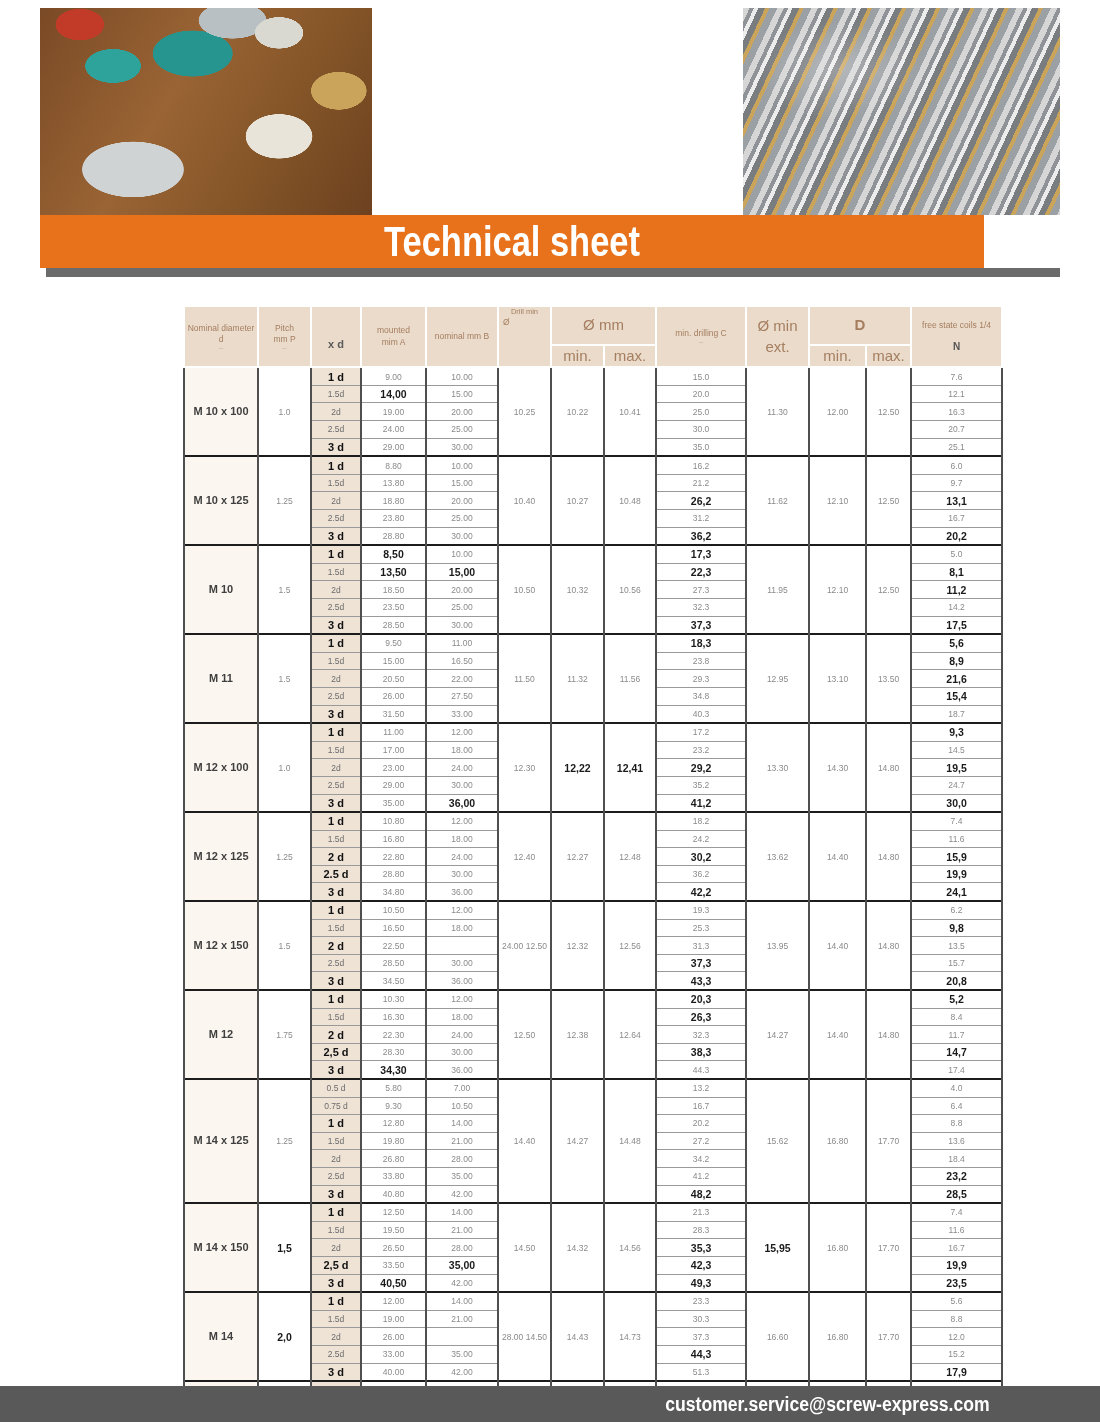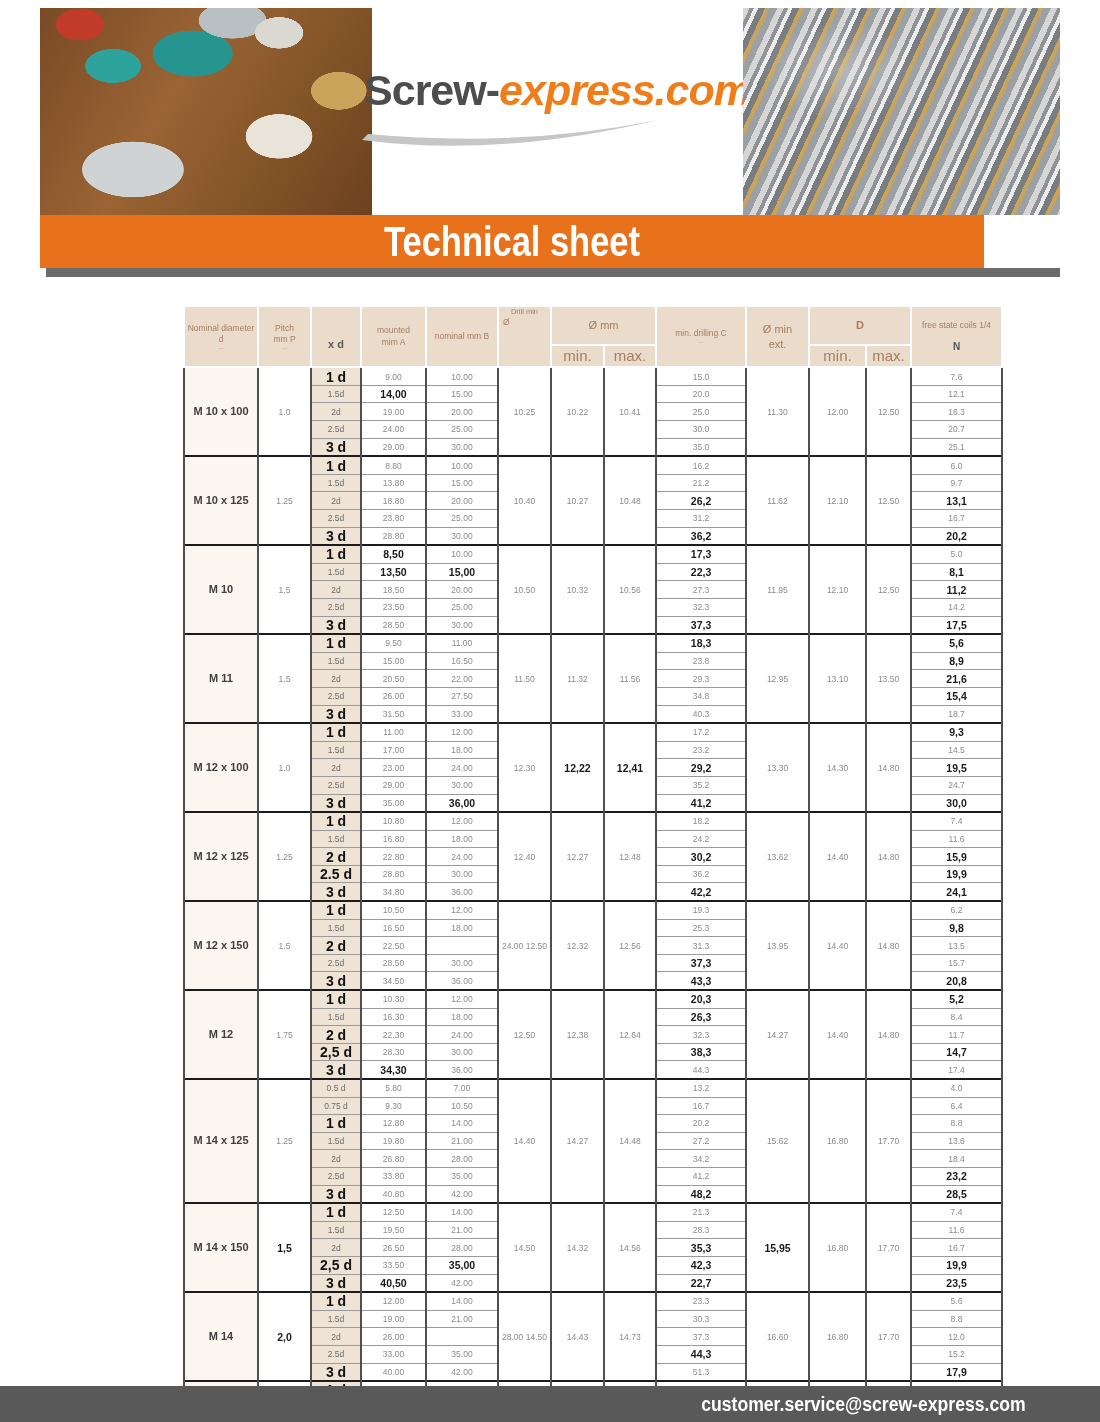--- a/index.html
+++ b/index.html
@@ -37,53 +37,45 @@
   .banner-title{color:#fff;font-weight:800;font-size:42px;transform:scaleX(.82);letter-spacing:0;line-height:1}
   .banner-shadow{position:absolute;top:268px;left:46px;width:1014px;height:9px;background:#6B6B6B}
 
   
   .sheet-table{position:absolute;top:305px;left:183px;width:818px;border-collapse:collapse;table-layout:fixed}
   .sheet-table td{padding:0;text-align:center;vertical-align:middle}
 
   thead td{background:#EADBCB;color:#A57E60;border:2px solid #fff;font-size:8.5px;line-height:1.35}
   thead tr.h1 td{height:37px}
   thead tr.h2 td{height:18px;font-size:15px}
-  thead .big{font-size:11px}
+  thead .big{font-size:15px}
   thead .xdh{vertical-align:bottom;font-weight:bold;color:#5a5a5a;font-size:11px;padding-bottom:14px}
   thead .nsym{font-weight:bold;color:#555;font-size:10px}
   thead .dash{color:#C7B29D;font-size:8px;line-height:.6}
 
   tbody td{background:#fff;height:16.6px;border-top:1px solid #9a9a9a;border-bottom:1px solid #9a9a9a;
     border-left:2px solid #4f4f4f;border-right:2px solid #4f4f4f;font-size:8.5px;color:#8a8a8a}
   tbody tr.group-top td{border-top:2.5px solid #1c1c1c}
   tbody td.name{color:#3f3f3f;font-weight:bold;font-size:11px;background:#FBF6F0;line-height:1.2;padding:8px 4px}
   tbody td.xd{background:#EFE3D6;color:#6b6b6b;font-size:8.5px}
-  tbody td.xd.bl{color:#111;font-weight:bold;font-size:14px}
+  tbody td.xd.bl{color:#111;font-weight:bold;font-size:11px}
   tbody td.bv{color:#1a1a1a;font-weight:bold;font-size:10.5px}
   tbody td.lv{color:#8a8a8a}
   tbody td.mid{background:#fff}
 
   
   .footer{position:absolute;left:0;top:1386px;width:1100px;height:36px;background:#595959;
-    display:flex;align-items:center;justify-content:flex-end;box-sizing:border-box;padding-right:74px}
+    display:flex;align-items:center;justify-content:flex-end;box-sizing:border-box;padding-right:110px}
   .footer-email{color:#fff;font-weight:800;font-size:20px;transform:scaleX(.88);transform-origin:right center}
 </style>
 </head>
 <body>
 
 <div class="header">
   <div class="photo photo-left"></div>
-  <div class="logo-wrap">
-    <div class="logo-line">
-      <span class="logo-part1">Screw-</span><span class="logo-part2">express.com</span>
-    </div>
-    <svg class="swoosh" width="330" height="40" viewBox="0 0 330 40">
-      <path d="M4,26 Q140,44 300,6 Q160,34 10,20 Z" fill="#c6c6c6"></path>
-    </svg>
-  </div>
   <div class="photo photo-right"></div>
 </div>
 
 <div class="banner">
   <div class="banner-title">Technical sheet</div>
 </div>
 <div class="banner-shadow"></div>
 
 <table class="sheet-table">
   <colgroup>
@@ -582,21 +574,21 @@
         <td class="xd bl">2,5 d</td>
         <td class="lv">33.50</td>
         <td class="bv">35,00</td>
         <td class="bv">42,3</td>
         <td class="bv">19,9</td>
       </tr>
       <tr>
         <td class="xd bl">3 d</td>
         <td class="bv">40,50</td>
         <td class="lv">42.00</td>
-        <td class="bv">22,7</td>
+        <td class="bv">49,3</td>
         <td class="bv">23,5</td>
       </tr>
       <tr class="group-top">
         <td class="name" rowspan="5">M 14</td>
         <td class="bv mid" rowspan="5">2,0</td>
         <td class="xd bl">1 d</td>
         <td class="lv">12.00</td>
         <td class="lv">14.00</td>
         <td class="lv mid" rowspan="5">28.00 14.50</td>
         <td class="lv mid" rowspan="5">14.43</td>

